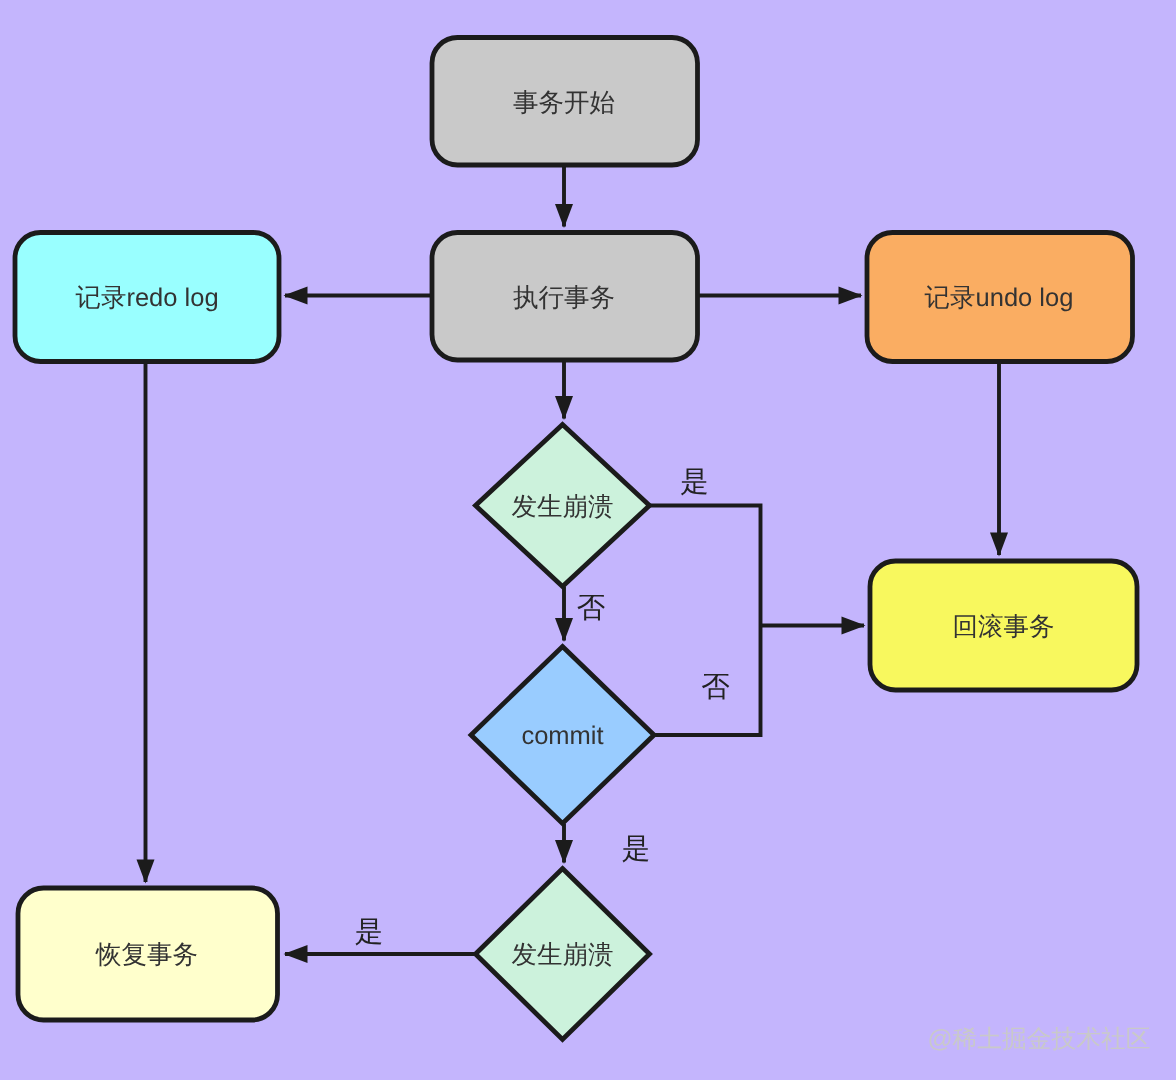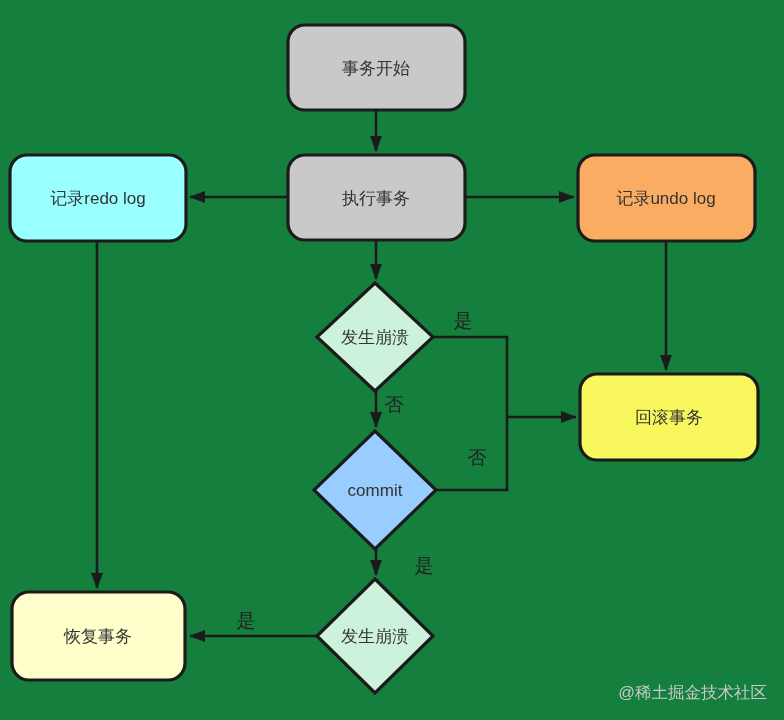--- a/index.html
+++ b/index.html
@@ -4,21 +4,21 @@
 <style>
   html, body {
     margin: 0;
     padding: 0;
     background: #ffffff;
   }
   .canvas {
     position: relative;
     width: 784px;
     height: 720px;
-    background: #15803d;
+    background: #c4b5fd;
     font-family: "Liberation Sans", "DejaVu Sans", sans-serif;
   }
   svg { display: block; }
   .edge {
     stroke: #1b1b1b;
     stroke-width: 2.6;
     fill: none;
   }
   .node-shape {
     stroke: #1b1b1b;

